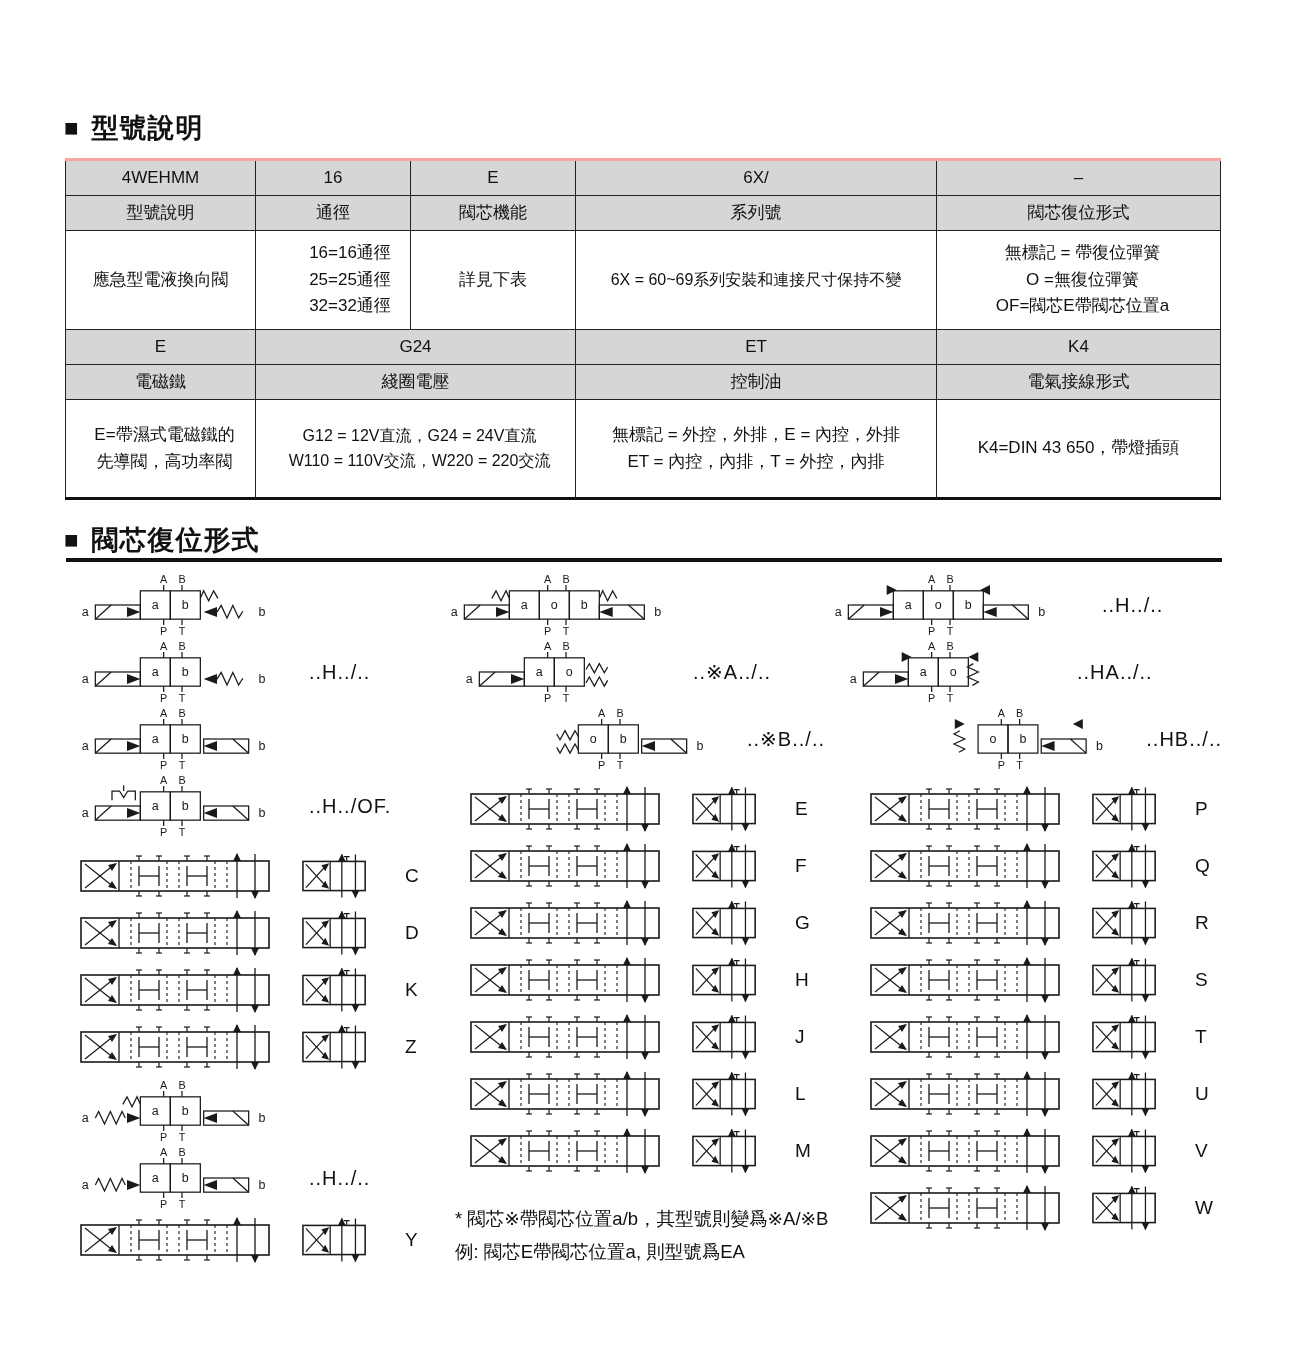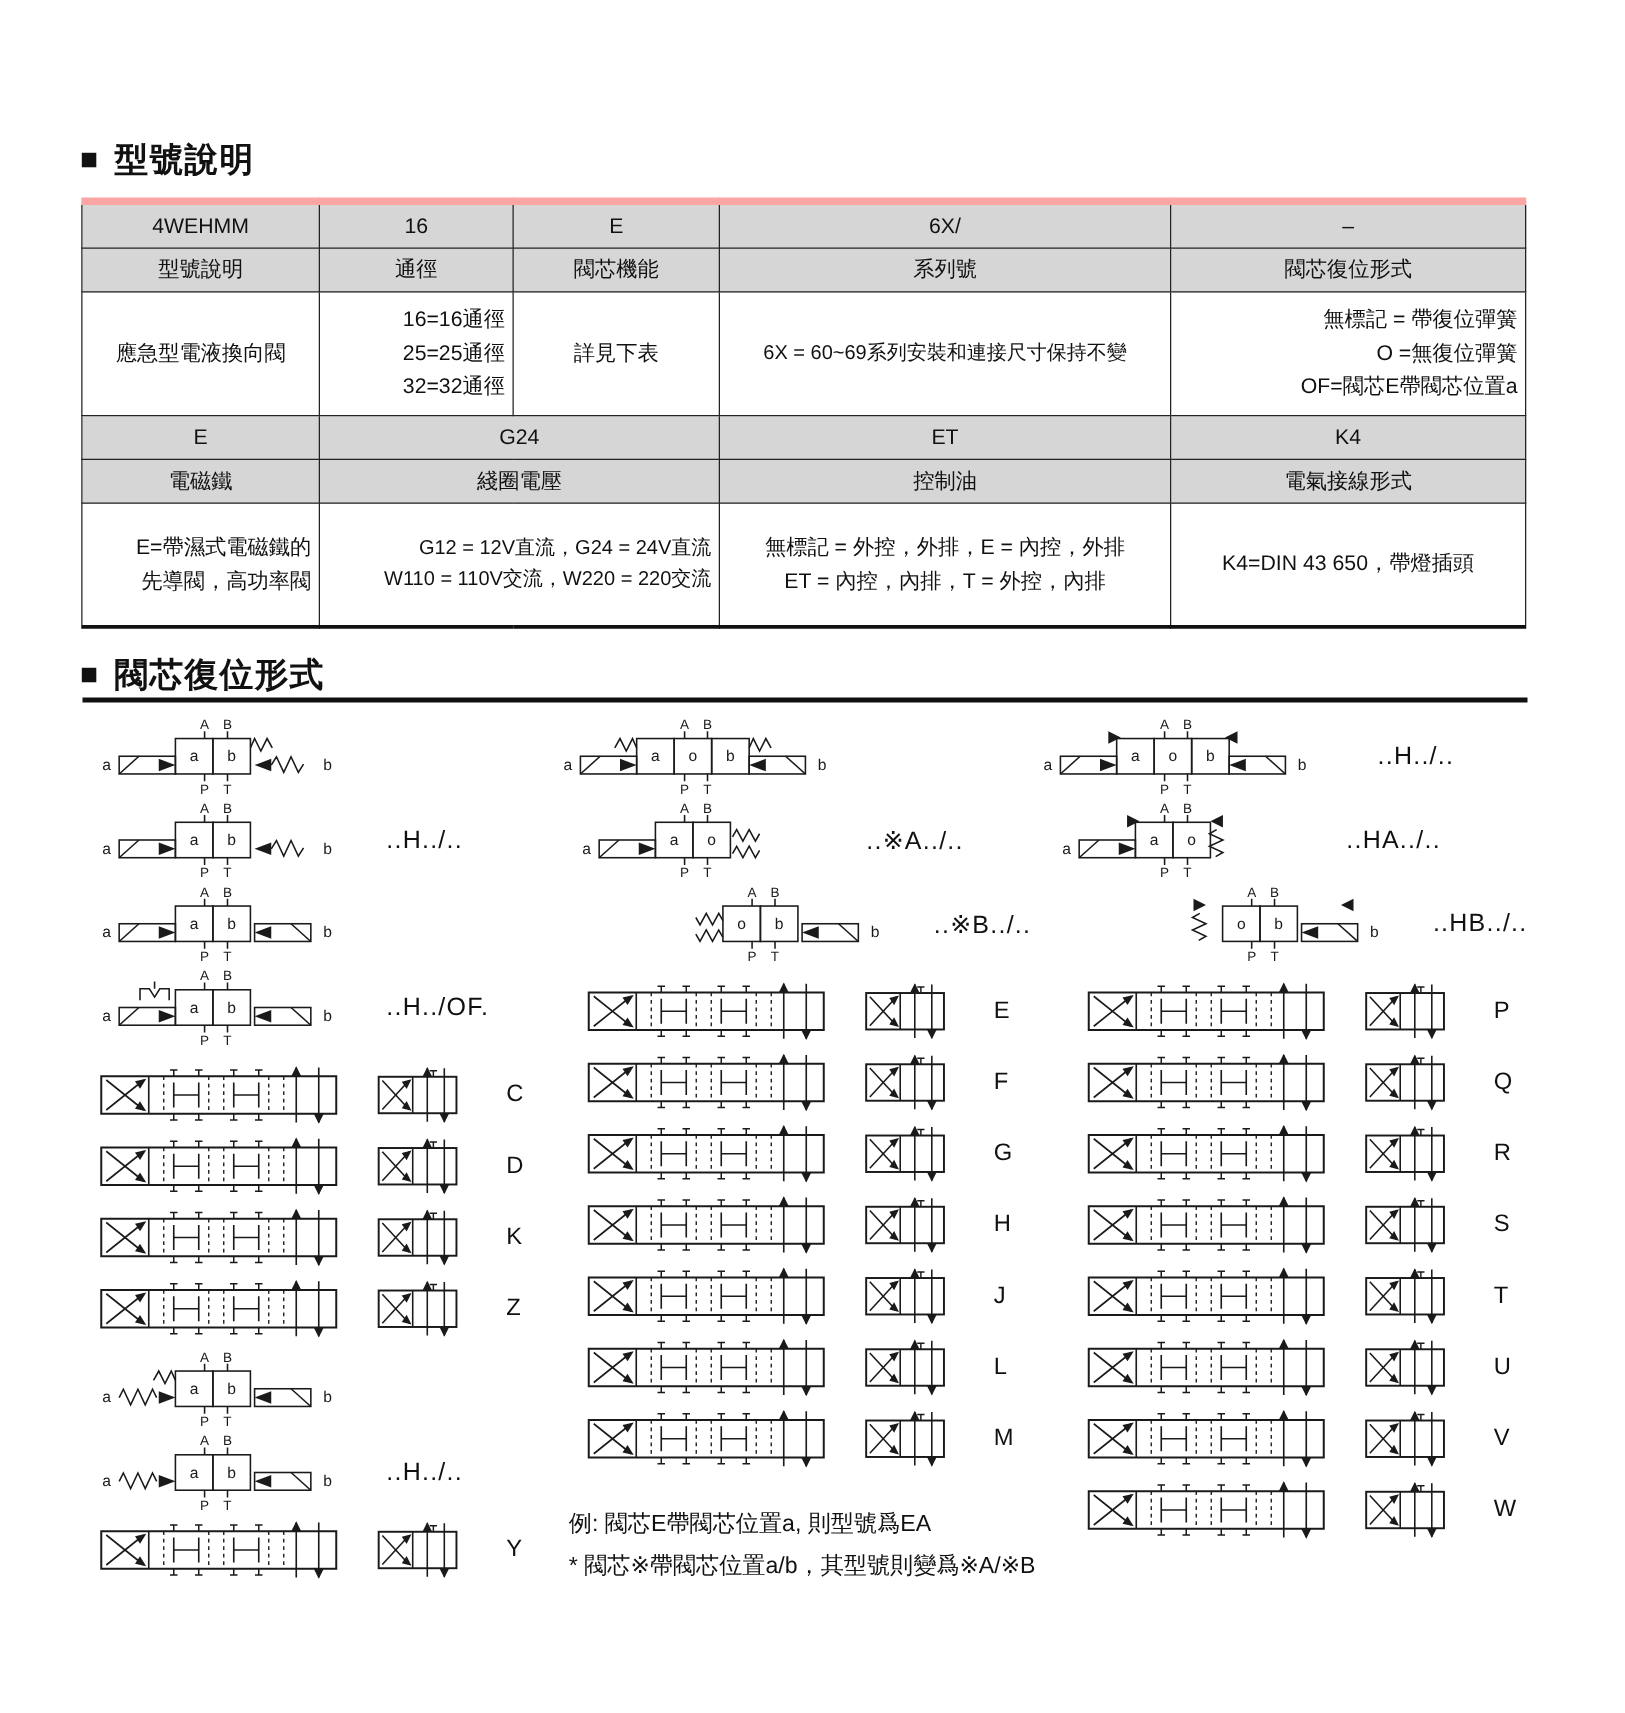--- a/index.html
+++ b/index.html
@@ -6,28 +6,28 @@
   .page{position:relative;width:1300px;height:1370px;background:#fff;color:#111;
         font-family:"Liberation Sans","DejaVu Sans",sans-serif;overflow:hidden;}
   .sec-title{position:absolute;left:64px;display:flex;align-items:center;gap:12px;
              font-size:27px;font-weight:bold;letter-spacing:1px;color:#111;}
   #sec1-title{top:110px;}
   #sec2-title{top:522px;}
   .sq{font-size:24px;line-height:1;}
   
   #model-table{position:absolute;left:65px;top:158px;width:1155px;border-collapse:collapse;
                table-layout:fixed;text-align:center;font-size:17px;color:#111;
-               border-top:6px solid #fca5a5;border-bottom:3px solid #111;}
+               border-top:3px solid #fca5a5;border-bottom:3px solid #111;}
   #model-table td{border:1.5px solid #222;padding:2px 6px;white-space:pre-line;line-height:1.55;}
   #model-table td.g{background:#d6d6d6;}
   tr.hdr td{height:30px;}
   tr.thick td{border-bottom-width:2.5px;}
   tr.det1 td{height:94px;}
   tr.det2 td{height:93px;}
-  .la{text-align:right;}
+  .la{text-align:center;}
   .pl40{padding-left:40px !important;}
   .pl14{padding-left:14px !important;}
   .fz16{font-size:16px;}
   .fz15{font-size:17px;}
   
   #rule2{position:absolute;left:66px;top:558px;width:1156px;height:4px;background:#111;}
   #spool-grid{position:absolute;left:65px;top:574px;width:1157px;display:flex;}
   .col{display:flex;flex-direction:column;}
   #col-left{width:390px;}
   #col-mid{width:400px;}
@@ -573,22 +573,22 @@
               <use href="#spool-wide"></use>
             </svg>
             <svg class="ss" width="70" height="48" viewBox="0 0 72 48">
               <use href="#spool-small"></use>
             </svg>
             <span class="rlabel">M</span>
           </div>
         </div>
 
       <div class="footnote">
+        <div>* 閥芯※帶閥芯位置a/b，其型號則變爲※A/※B</div>
         <div>例: 閥芯E帶閥芯位置a, 則型號爲EA</div>
-        <div>* 閥芯※帶閥芯位置a/b，其型號則變爲※A/※B</div>
       </div>
     </div>
 
     <div class="col" id="col-right">
 
       <div class="picto-row">
         <svg class="pv" width="275" height="62" viewBox="0 0 330 74">
           <rect x="94" y="20" width="36" height="34"></rect>
             <rect x="130" y="20" width="36" height="34"></rect>
             <rect x="166" y="20" width="36" height="34"></rect>

